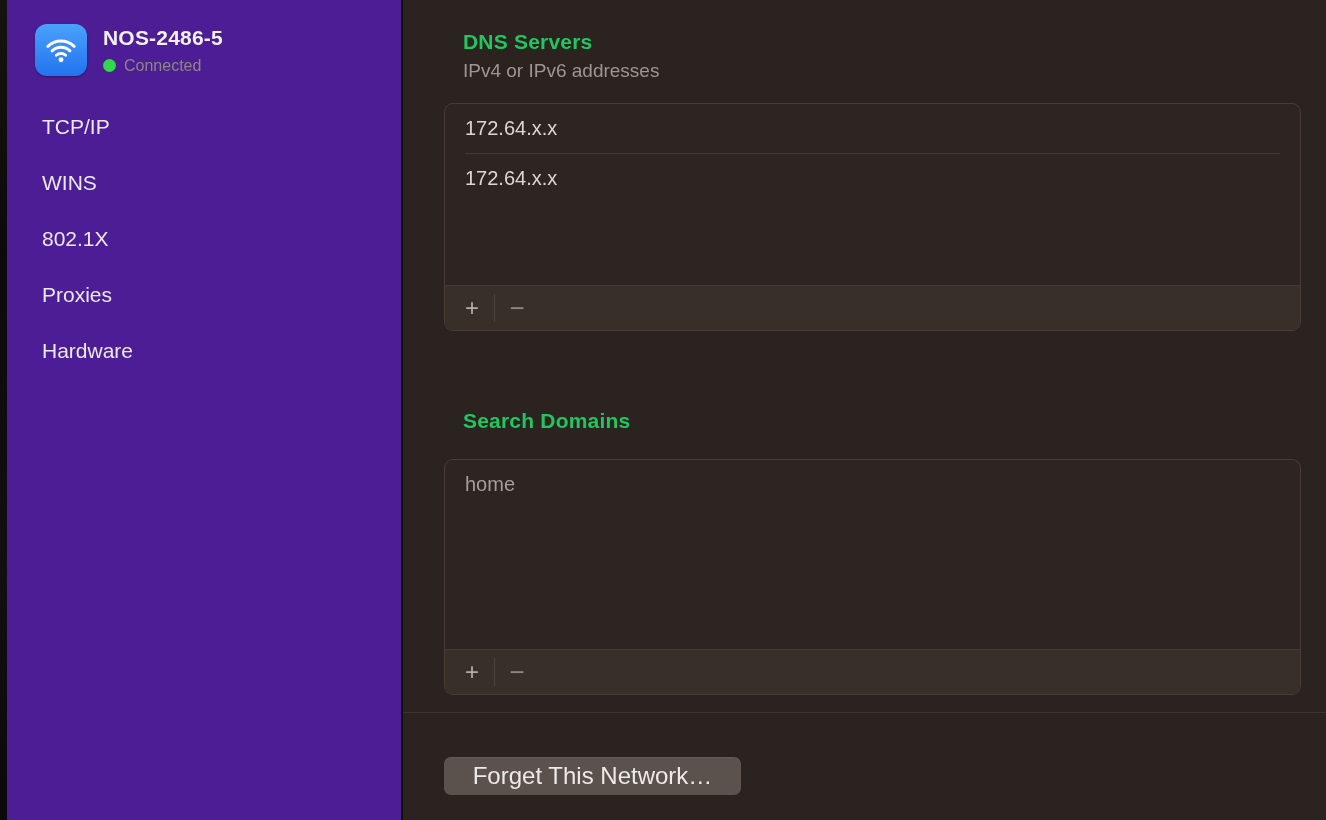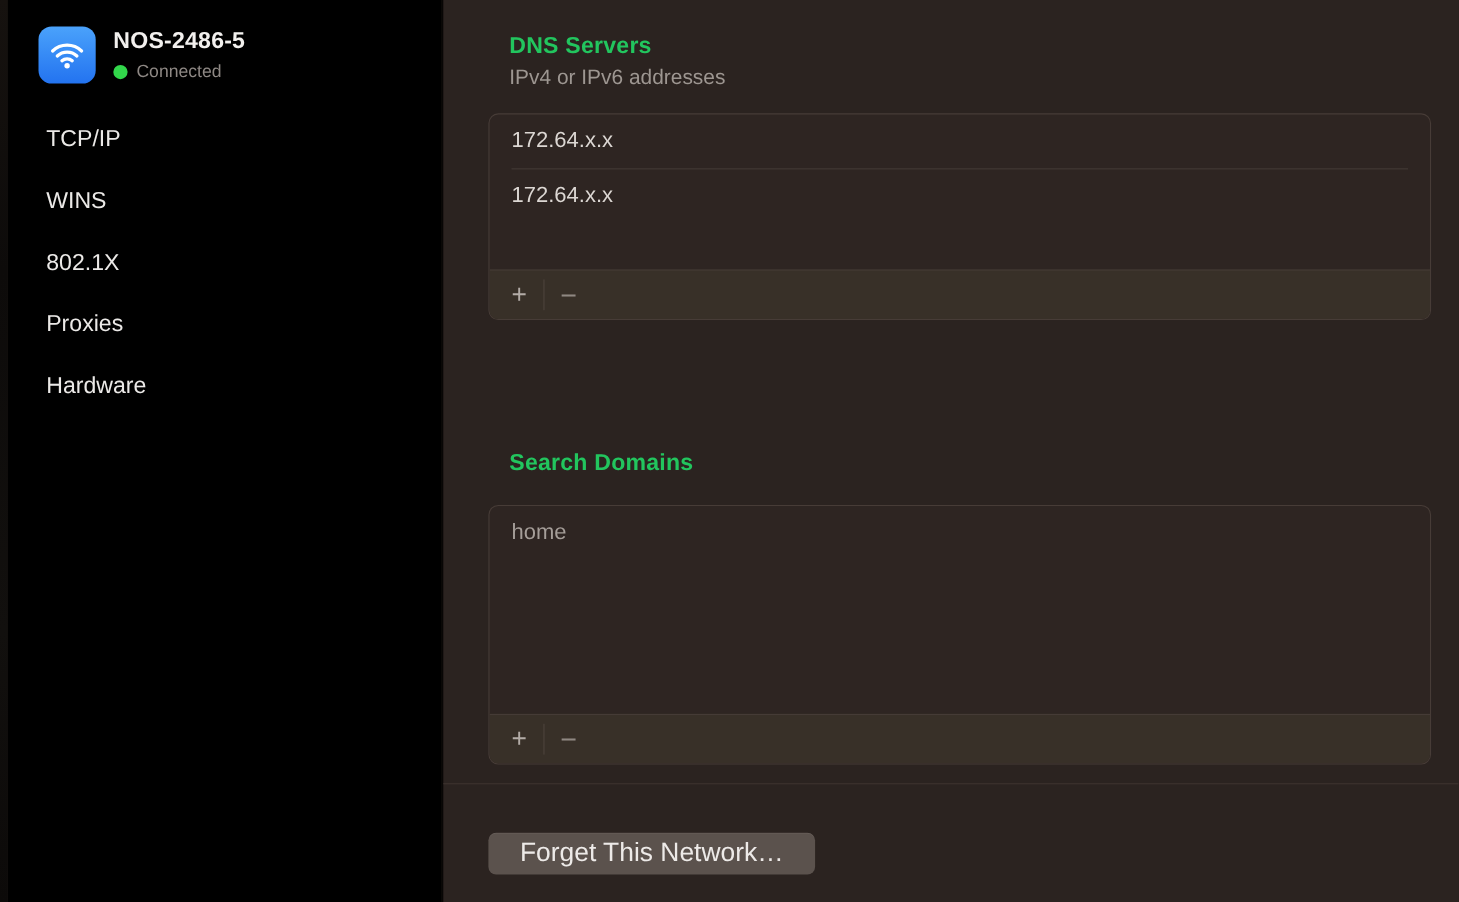--- a/index.html
+++ b/index.html
@@ -15,21 +15,21 @@
 
   
   .edge-strip {
     position:absolute; left:0; top:0; width:7px; height:820px;
     background:linear-gradient(180deg,#16120f,#0d0b0a 30%,#12100e 70%,#0c0a09);
   }
 
   
   .sidebar {
     position:absolute; left:7px; top:0; width:394px; height:820px;
-    background:#000000;
+    background:#4c1d95;
   }
   .side-divider {
     position:absolute; left:401px; top:0; width:2px; height:820px;
     background:#080605;
   }
   .net-header { position:absolute; left:28px; top:24px; display:flex; align-items:center; }
   .wifi-badge {
     width:52px; height:52px; border-radius:12px;
     background:linear-gradient(180deg,#4aa2fb,#2373f0);
     display:flex; align-items:center; justify-content:center;
@@ -62,21 +62,21 @@
     position:absolute; left:60px; top:60px;
     font-size:19px; color:#9d9691;
   }
   .list-box {
     position:absolute; left:41px; width:857px;
     background:#2e2522;
     border:1px solid #473c37; border-radius:9px;
     display:flex; flex-direction:column;
     overflow:hidden;
   }
-  #dns-box   { top:103px; height:188px; }
+  #dns-box   { top:103px; height:228px; }
   #search-box{ top:459px; height:236px; }
   .rows { flex:1 1 auto; }
   .row {
     height:49px; display:flex; align-items:center;
     padding:0 20px; font-size:20px; color:#dcd7d3;
   }
   .row-divider { height:1px; background:#443a35; margin:0 20px; }
   .search-row { color:#a59e99; }
   .box-footer {
     flex:0 0 45px; background:#383028; border-top:1px solid #453b36;

